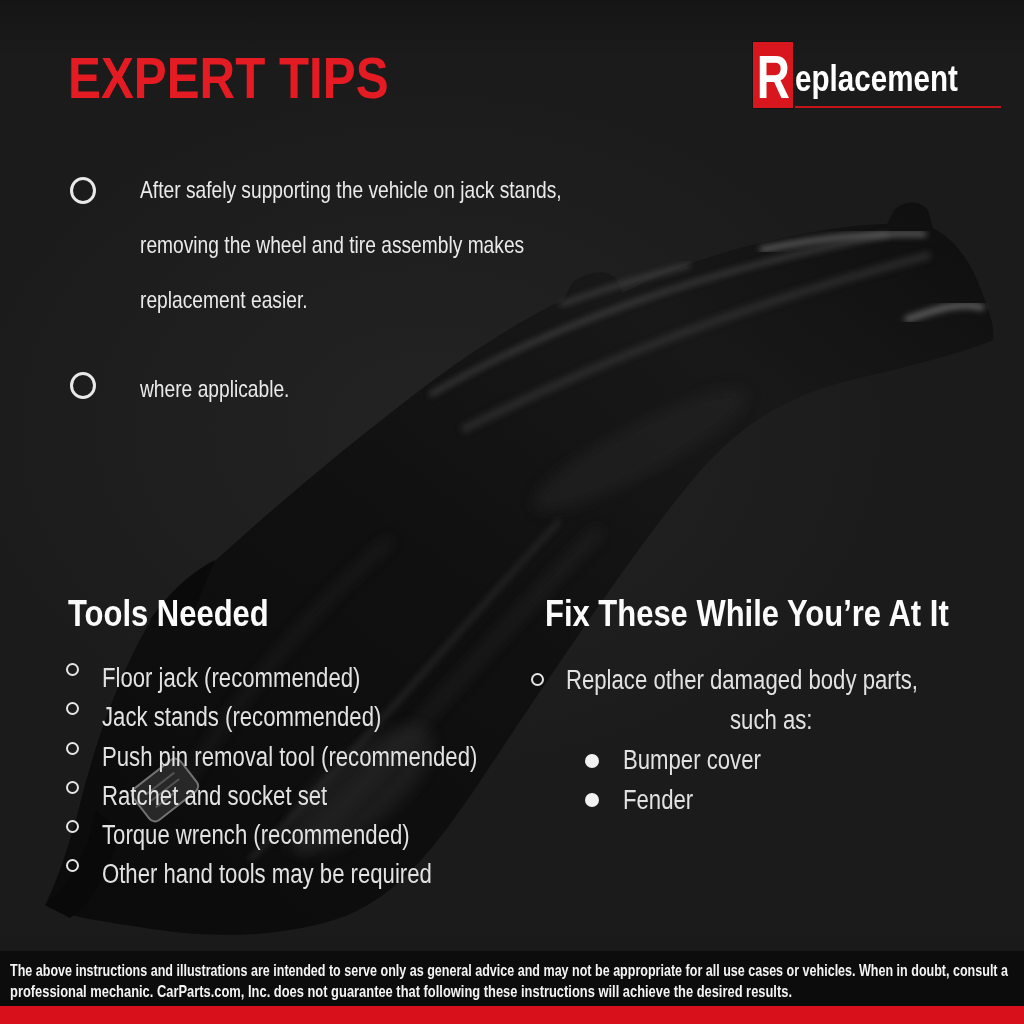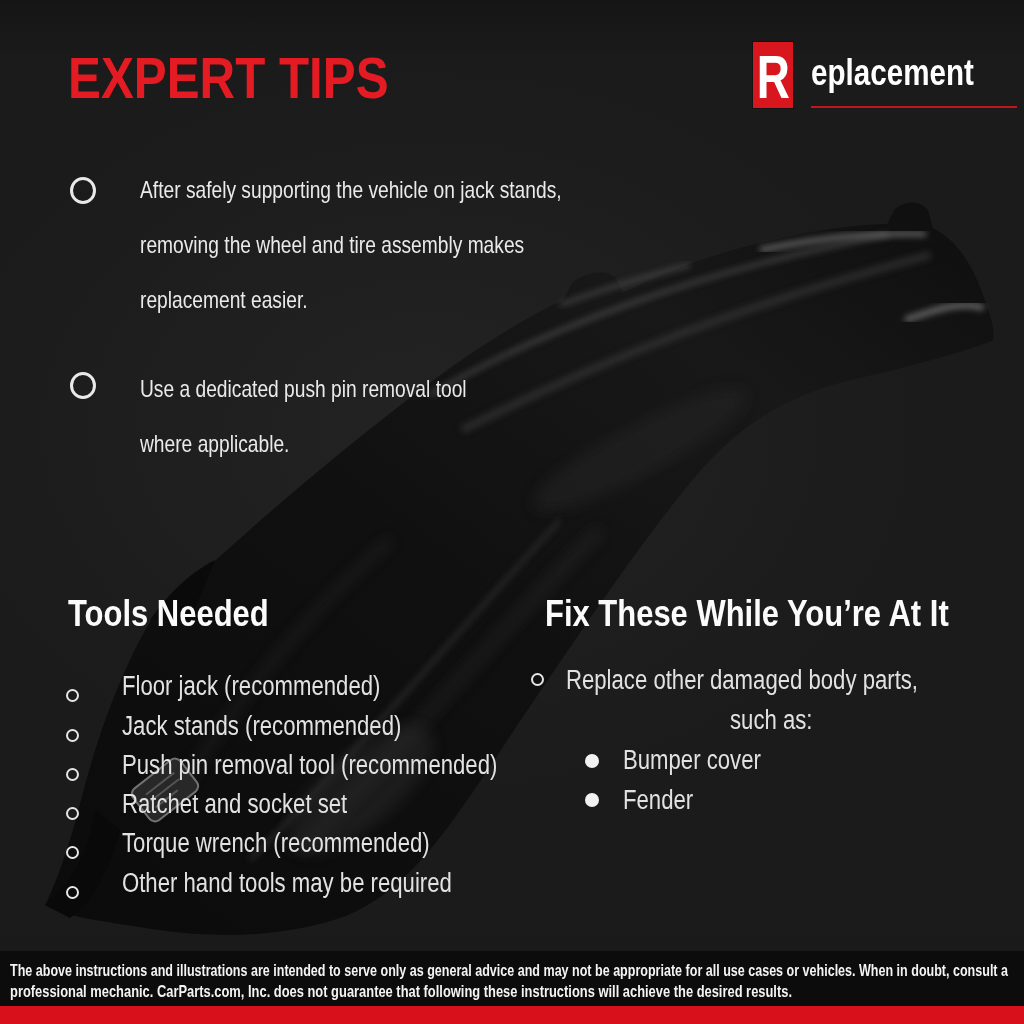--- a/index.html
+++ b/index.html
@@ -24,40 +24,40 @@
   .logo{left:753px;top:42px;height:66px;display:flex;align-items:flex-end;}
   .logo-rbox{
     width:40px;height:66px;background:#d8161d;display:flex;align-items:center;justify-content:center;
     box-shadow:0 0 0 1px rgba(0,0,0,0.3);
   }
   .logo-rbox span{
     color:#fff;font-weight:800;font-size:62px;line-height:62px;
     transform:scaleX(0.74) translateY(2px);display:inline-block;
   }
   .logo-rest{
-    border-bottom:2px solid #c3161c;margin-left:18px;padding:0 2px 1px 0;height:52px;
-    display:flex;align-items:flex-start;
+    border-bottom:2px solid #c3161c;margin-left:2px;padding:0 2px 1px 0;height:52px;
+    display:flex;align-items:center;
   }
   .logo-rest span{
     color:#fff;font-weight:700;font-size:37px;line-height:40px;
     transform:scaleX(0.80);transform-origin:0 100%;display:inline-block;white-space:nowrap;
   }
 
   
   .tip-bullet{
     width:20px;height:21px;border:3px solid #e9e9e9;border-radius:50%;
     background:transparent;
   }
   .tip-text{font-size:24px;font-weight:400;color:#eaeaea;}
   .tip-text .line{height:55px;line-height:55px;white-space:nowrap;}
 
   
   .col-heading{font-size:36px;line-height:44px;font-weight:800;color:#fbfbfb;white-space:nowrap;}
   .tool-list{left:66px;top:663px;margin:0;padding:0;list-style:none;}
-  .tool-list li{height:39.3px;display:flex;align-items:flex-end;gap:20px;}
+  .tool-list li{height:39.3px;display:flex;align-items:flex-start;}
   .sm-circle{
     width:9px;height:9px;border:2.5px solid #e6e6e6;border-radius:50%;flex:0 0 auto;margin-right:23px;
   }
   .li-text{font-size:27px;color:#e2e2e2;white-space:nowrap;transform:scaleX(0.82);transform-origin:0 50%;display:inline-block;}
 
   .fix-intro{left:531px;top:660px;display:flex;text-align:center;}
   .fix-intro .sm-circle{margin-top:13px;margin-right:22px;}
   .fix-intro .line{height:40px;line-height:40px;}
   .fix-list{left:585px;top:741px;margin:0;padding:0;list-style:none;}
   .fix-list li{height:39.5px;display:flex;align-items:center;}
@@ -150,21 +150,20 @@
 
   <div class="abs tip-bullet" style="left:70px;top:177px;"></div>
   <div class="abs tip-text" style="left:140px;top:162px;">
     <div class="line"><span class="cond">After safely supporting the vehicle on jack stands,</span></div>
     <div class="line"><span class="cond">removing the wheel and tire assembly makes</span></div>
     <div class="line"><span class="cond">replacement easier.</span></div>
   </div>
 
   <div class="abs tip-bullet" style="left:70px;top:372px;"></div>
   <div class="abs tip-text" style="left:140px;top:361px;">
-    <div class="line"><span class="cond">Use a dedicated push pin removal tool</span></div>
     <div class="line"><span class="cond">where applicable.</span></div>
   </div>
 
   <div class="abs col-heading" style="left:68px;top:592px;">
     <span class="cond88">Tools Needed</span>
   </div>
   <ul class="abs tool-list">
     <li>
       <span class="sm-circle"></span>
       <span class="li-text">Floor jack (recommended)</span>

